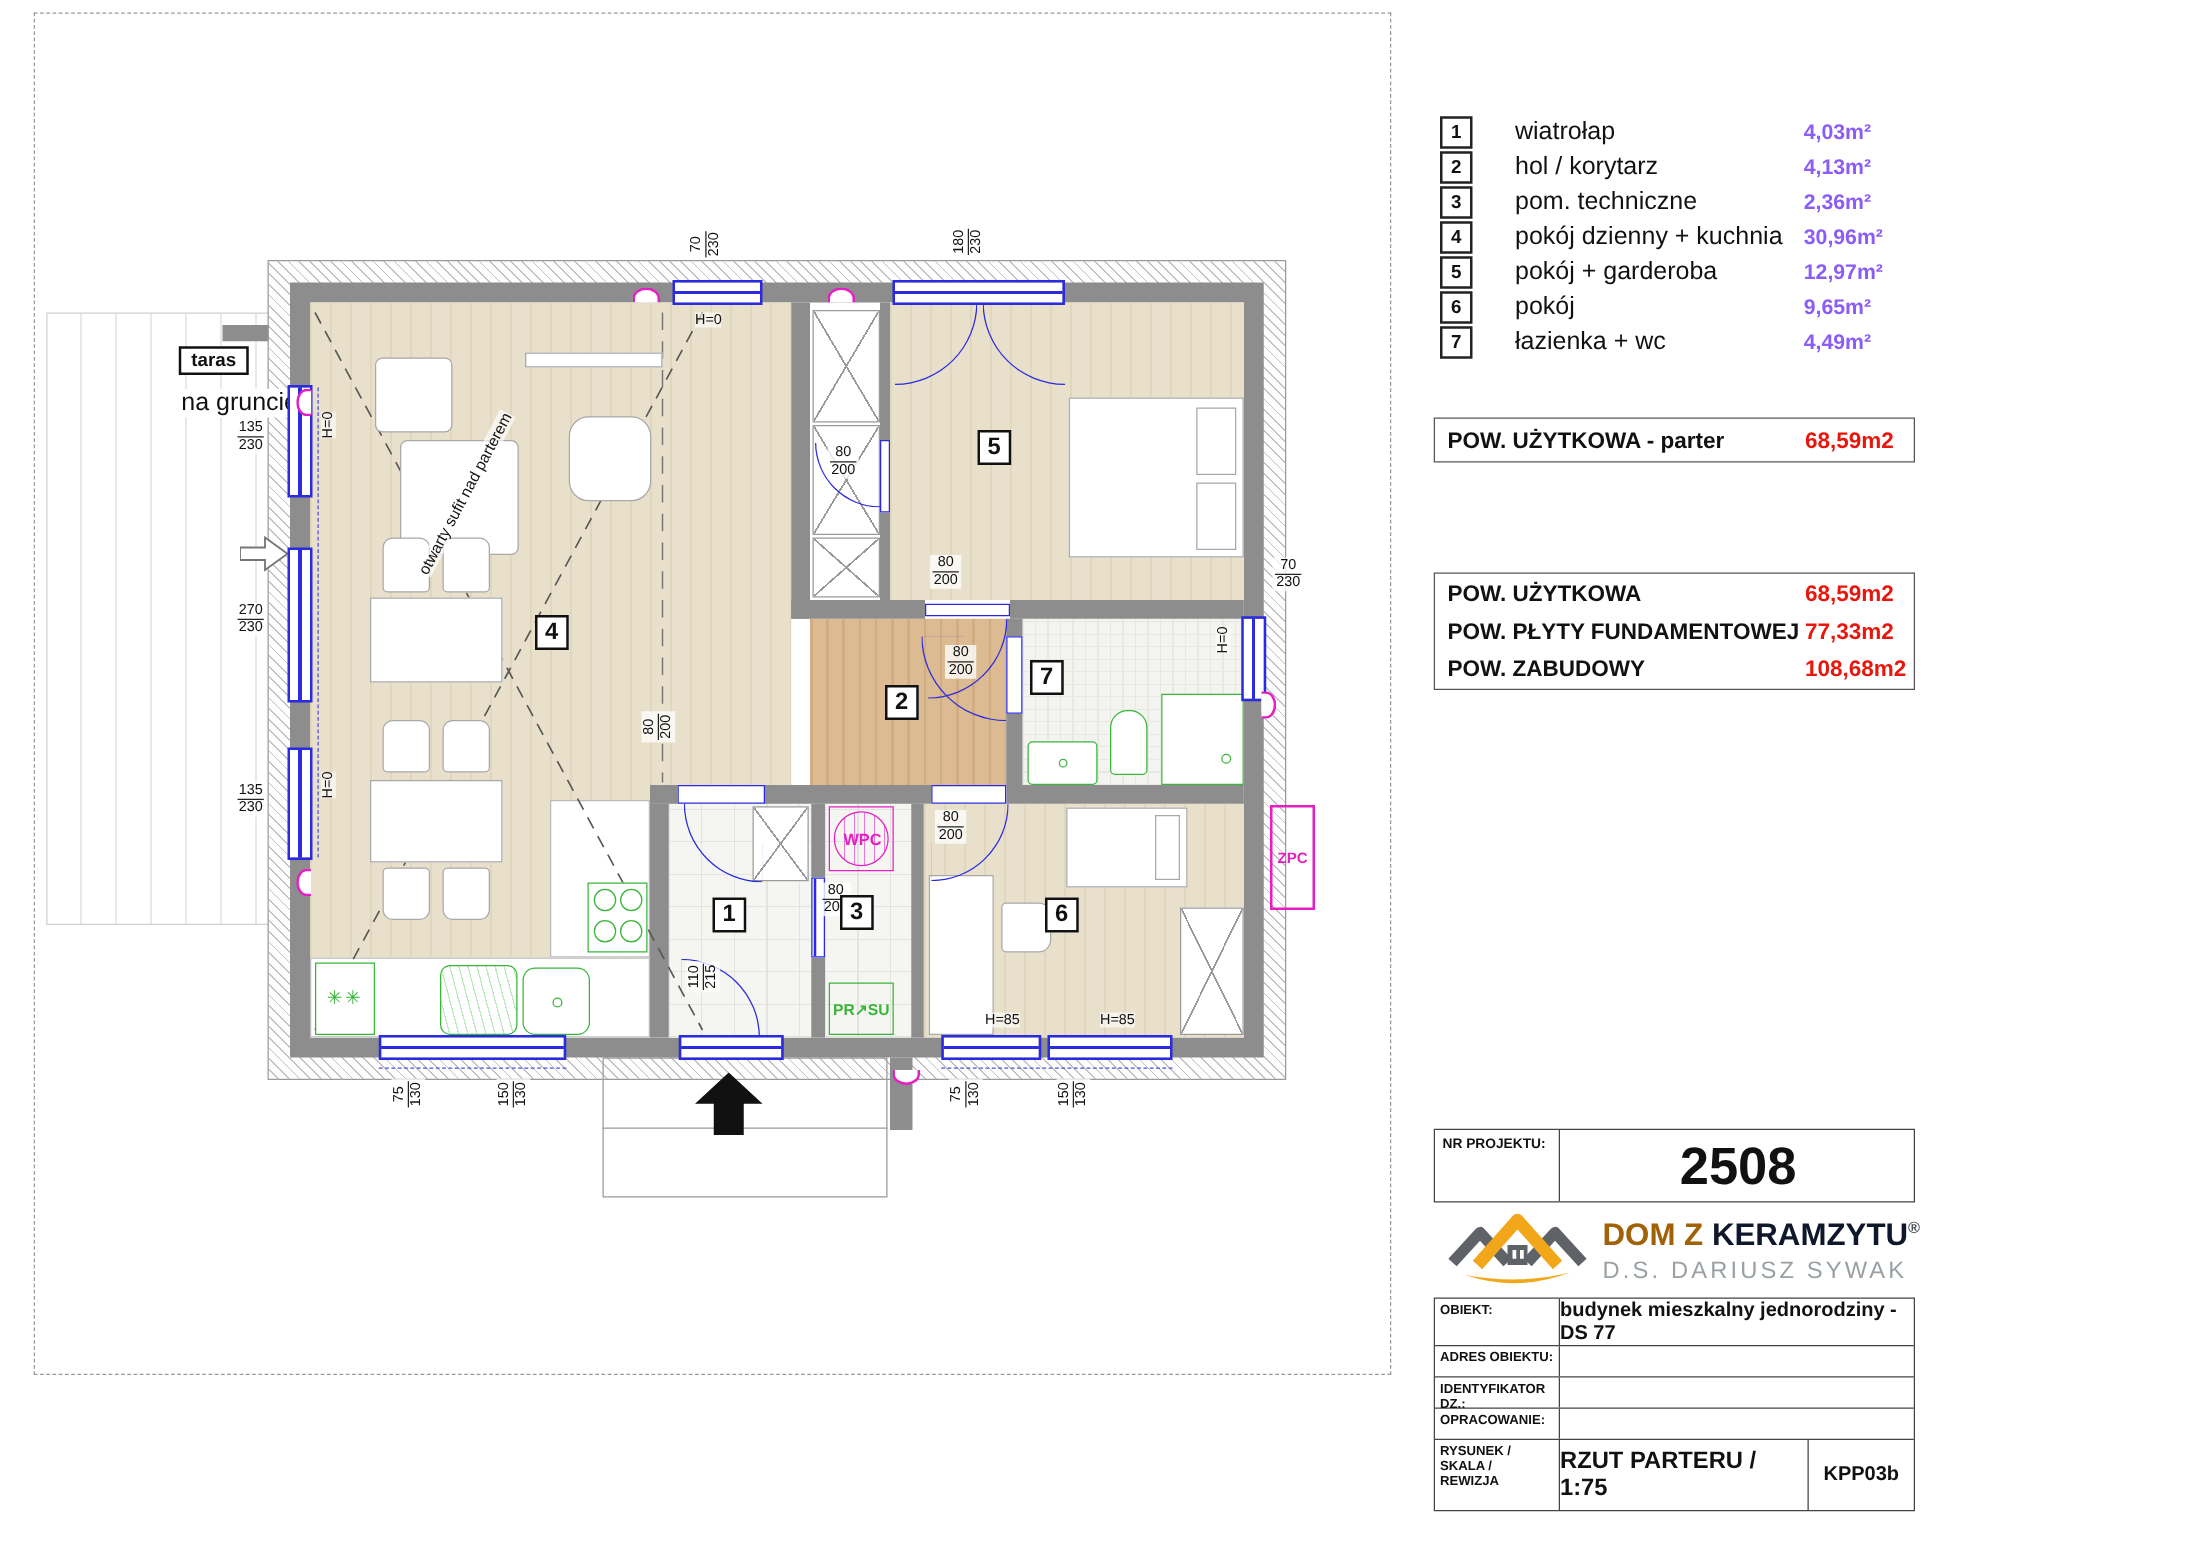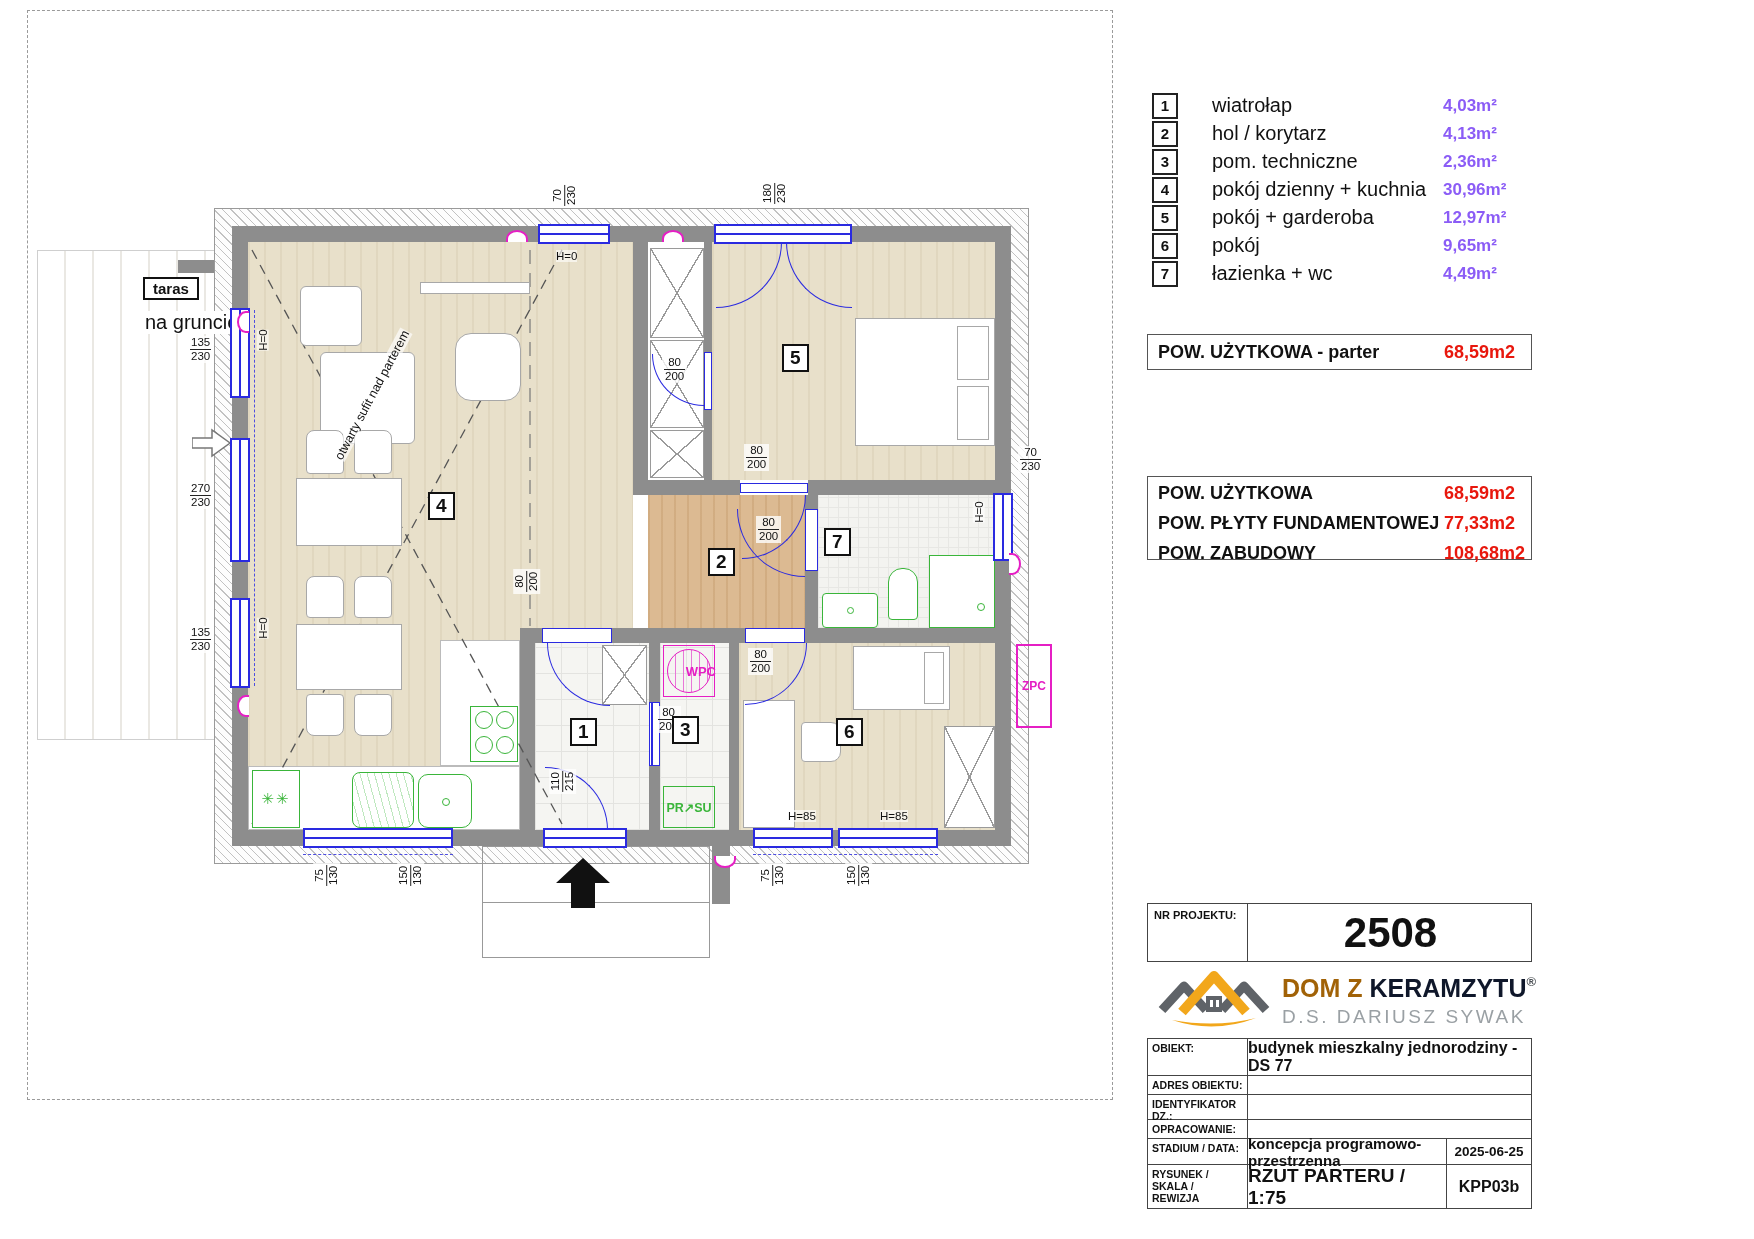--- a/index.html
+++ b/index.html
@@ -251,21 +251,21 @@
 
   <div class="vent" style="left:506px;top:230px"></div>
   <div class="vent" style="left:662px;top:230px"></div>
   <div class="vent" style="left:1004px;top:558px;transform:rotate(90deg)"></div>
   <div class="vent" style="left:232px;top:316px;transform:rotate(-90deg)"></div>
   <div class="vent" style="left:232px;top:700px;transform:rotate(-90deg)"></div>
   <div class="vent" style="left:714px;top:856px;transform:rotate(180deg)"></div>
 
   <div class="abs" style="left:663px;top:645px;width:52px;height:52px;border:1px solid #e51fc4;z-index:7;box-sizing:border-box">
     <div class="abs" style="left:3px;top:3px;width:44px;height:44px;border:1.5px solid #e51fc4;border-radius:50%;box-sizing:border-box;background:repeating-linear-gradient(90deg,transparent 0 7px,#e977d8 7px 8px)"></div>
-    <div class="abs" style="left:0;top:18px;width:52px;text-align:right;color:#e51fc4;font-weight:bold;font-size:13px">WPC</div>
+    <div class="abs" style="left:0;top:18px;width:52px;text-align:center;color:#e51fc4;font-weight:bold;font-size:13px">WPC</div>
   </div>
   <div class="abs" style="left:1016px;top:644px;width:36px;height:84px;border:2px solid #e51fc4;z-index:7;box-sizing:border-box;display:flex;align-items:center;justify-content:center;color:#e51fc4;font-weight:bold;font-size:12px">ZPC</div>
   <div class="abs" style="left:663px;top:786px;width:52px;height:42px;border:1.5px solid #3ab53a;z-index:7;box-sizing:border-box;display:flex;align-items:center;justify-content:center;color:#3ab53a;font-weight:bold;font-size:12.5px">PR↗SU</div>
 
   <div class="rm" style="left:570px;top:718px">1</div>
   <div class="rm" style="left:708px;top:548px">2</div>
   <div class="rm" style="left:672px;top:716px">3</div>
   <div class="rm" style="left:428px;top:492px">4</div>
   <div class="rm" style="left:782px;top:344px">5</div>
   <div class="rm" style="left:836px;top:718px">6</div>
@@ -303,21 +303,21 @@
 
   <div class="leg-num" style="left:1152px;top:261px">7</div>
   <div class="leg-name" style="left:1212px;top:262px">łazienka + wc</div>
   <div class="leg-area" style="left:1443px;top:264px">4,49m²</div>
 
   <div class="sumbox" style="left:1147px;top:334px;width:385px;height:36px">
     <div class="sumlabel" style="top:7px">POW. UŻYTKOWA - parter</div>
     <div class="sumval" style="top:7px">68,59m2</div>
   </div>
 
-  <div class="sumbox" style="left:1147px;top:476px;width:385px;height:84px">
+  <div class="sumbox" style="left:1147px;top:458px;width:385px;height:94px">
     <div class="sumlabel" style="top:6px">POW. UŻYTKOWA</div>
     <div class="sumval" style="top:6px">68,59m2</div>
     <div class="sumlabel" style="top:36px">POW. PŁYTY FUNDAMENTOWEJ</div>
     <div class="sumval" style="top:36px">77,33m2</div>
     <div class="sumlabel" style="top:66px">POW. ZABUDOWY</div>
     <div class="sumval" style="top:66px">108,68m2</div>
   </div>
 
   <div class="tb" style="left:1147px;top:903px;width:385px;height:59px">
     <div class="abs" style="left:0;top:0;width:100px;height:100%;border-right:1px solid #444;font-size:11px;font-weight:bold;padding:5px 6px;box-sizing:border-box">NR PROJEKTU:</div>
@@ -348,25 +348,20 @@
       <div class="tb-val"></div>
     </div>
     <div class="tb-row" style="height:25px">
       <div class="tb-label">IDENTYFIKATOR DZ.:</div>
       <div class="tb-val"></div>
     </div>
     <div class="tb-row" style="height:25px">
       <div class="tb-label">OPRACOWANIE:</div>
       <div class="tb-val"></div>
     </div>
-    <div class="tb-row" style="height:26px">
-      <div class="tb-label">STADIUM / DATA:</div>
-      <div class="tb-val" style="font-size:15px">koncepcja programowo-przestrzenna</div>
-      <div class="tb-right" style="font-size:13.5px">2025-06-25</div>
-    </div>
     <div class="tb-row" style="flex:1">
       <div class="tb-label">RYSUNEK / SKALA / REWIZJA</div>
       <div class="tb-val" style="font-size:19px">RZUT PARTERU / 1:75</div>
       <div class="tb-right" style="font-size:16px">KPP03b</div>
     </div>
   </div>
 
 </div>
 
 </body></html>

